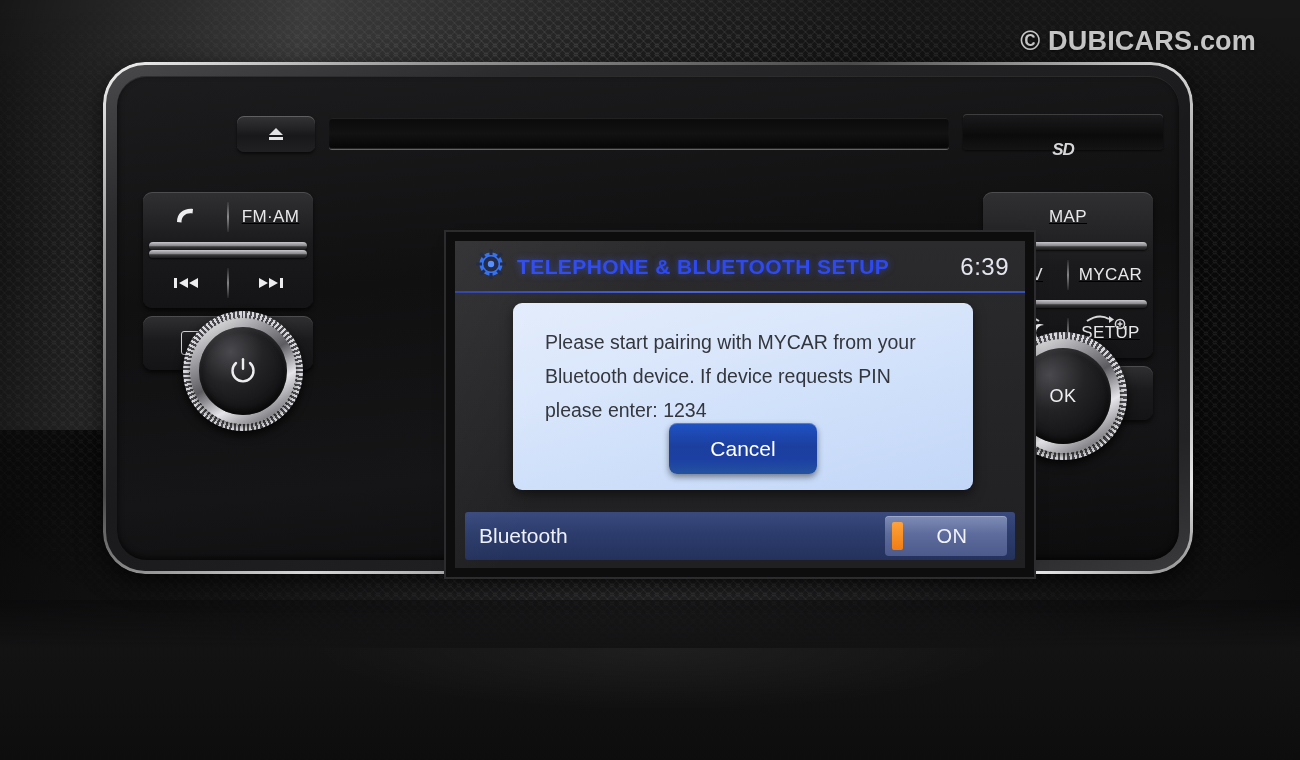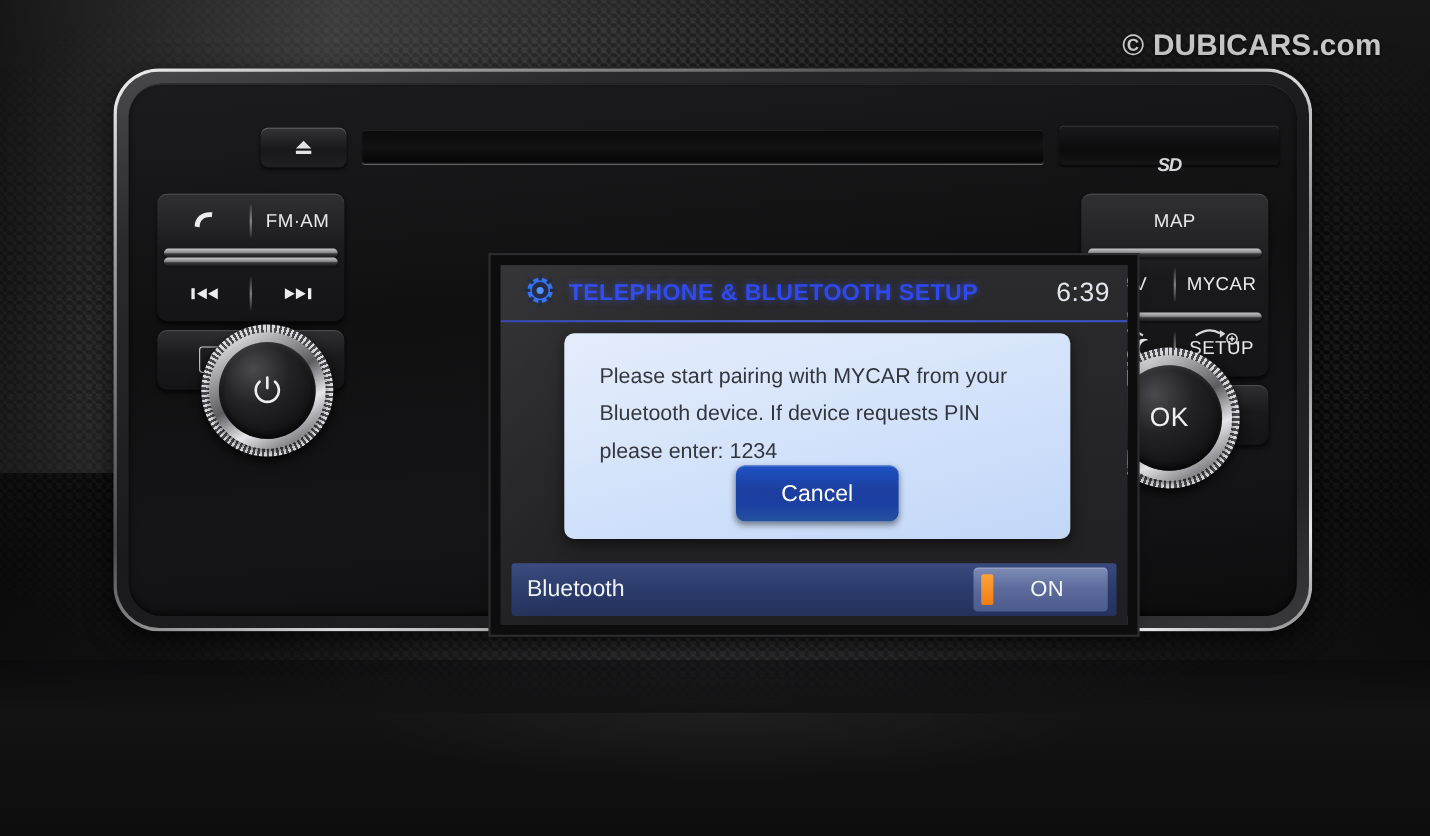--- a/index.html
+++ b/index.html
@@ -93,21 +93,21 @@
   }
   .sd-slot {
     position:absolute; left:726px; top:2px; width:200px; height:36px; border-radius:4px;
     background:linear-gradient(180deg,#1a1a1c 0%,#0b0b0c 60%,#141415 100%);
     box-shadow:inset 0 1px 0 rgba(255,255,255,.16), 0 1px 2px rgba(0,0,0,.6);
     display:flex; align-items:center; justify-content:center;
   }
   .sd-label { font-size:17px; font-weight:bold; font-style:italic; color:#d6d6d8; letter-spacing:-1px;margin-top:36px; }
 
   
-  .btn-col { position:absolute; top:100px; width:170px; }
+  .btn-col { position:absolute; top:116px; width:170px;text-decoration:underline; }
   #leftcol  { left:26px; }
   #rightcol { right:26px;text-align:right; }
 
   .keyblock {
     position:relative; width:170px; border-radius:9px;
     background:linear-gradient(180deg,#303032 0%,#1a1a1c 45%,#141416 100%);
     box-shadow:0 3px 4px rgba(0,0,0,.65), inset 0 1px 0 rgba(255,255,255,.14);
     margin-bottom:4px;
   }
   .keyrow { display:flex; height:50px; align-items:center; position:relative; }
@@ -141,21 +141,21 @@
     position:absolute; inset:7px; border-radius:50%;
     background:linear-gradient(150deg,#fdfdfd 0%,#b4b4b8 22%,#5c5c60 48%,#e6e6ea 68%,#7a7a7e 88%,#cfcfd3 100%);
     box-shadow:0 2px 5px rgba(0,0,0,.6);
   }
   .knob-face {
     position:absolute; inset:16px; border-radius:50%;
     background:radial-gradient(circle at 36% 28%, #4a4a4e 0%, #232326 38%, #141416 72%, #0c0c0e 100%);
     display:flex; align-items:center; justify-content:center;
     box-shadow:inset 0 2px 4px rgba(255,255,255,.10), inset 0 -3px 8px rgba(0,0,0,.8);
   }
-  .ok-text { font-size:24px; color:#f0f0f3; letter-spacing:.5px; }
+  .ok-text { font-size:18px; color:#f0f0f3; letter-spacing:.5px; }
   .zoom-hint {
     position:absolute; top:-22px; left:0; width:128px; height:24px;
     display:flex; align-items:center; justify-content:space-between;
     color:#dadade; font-size:13px;
   }
 
   
   #screen {
     position:absolute; left:338px; top:165px; width:570px; height:327px;
     background:linear-gradient(180deg,#2b2b2d 0%,#242426 55%,#202022 100%);

